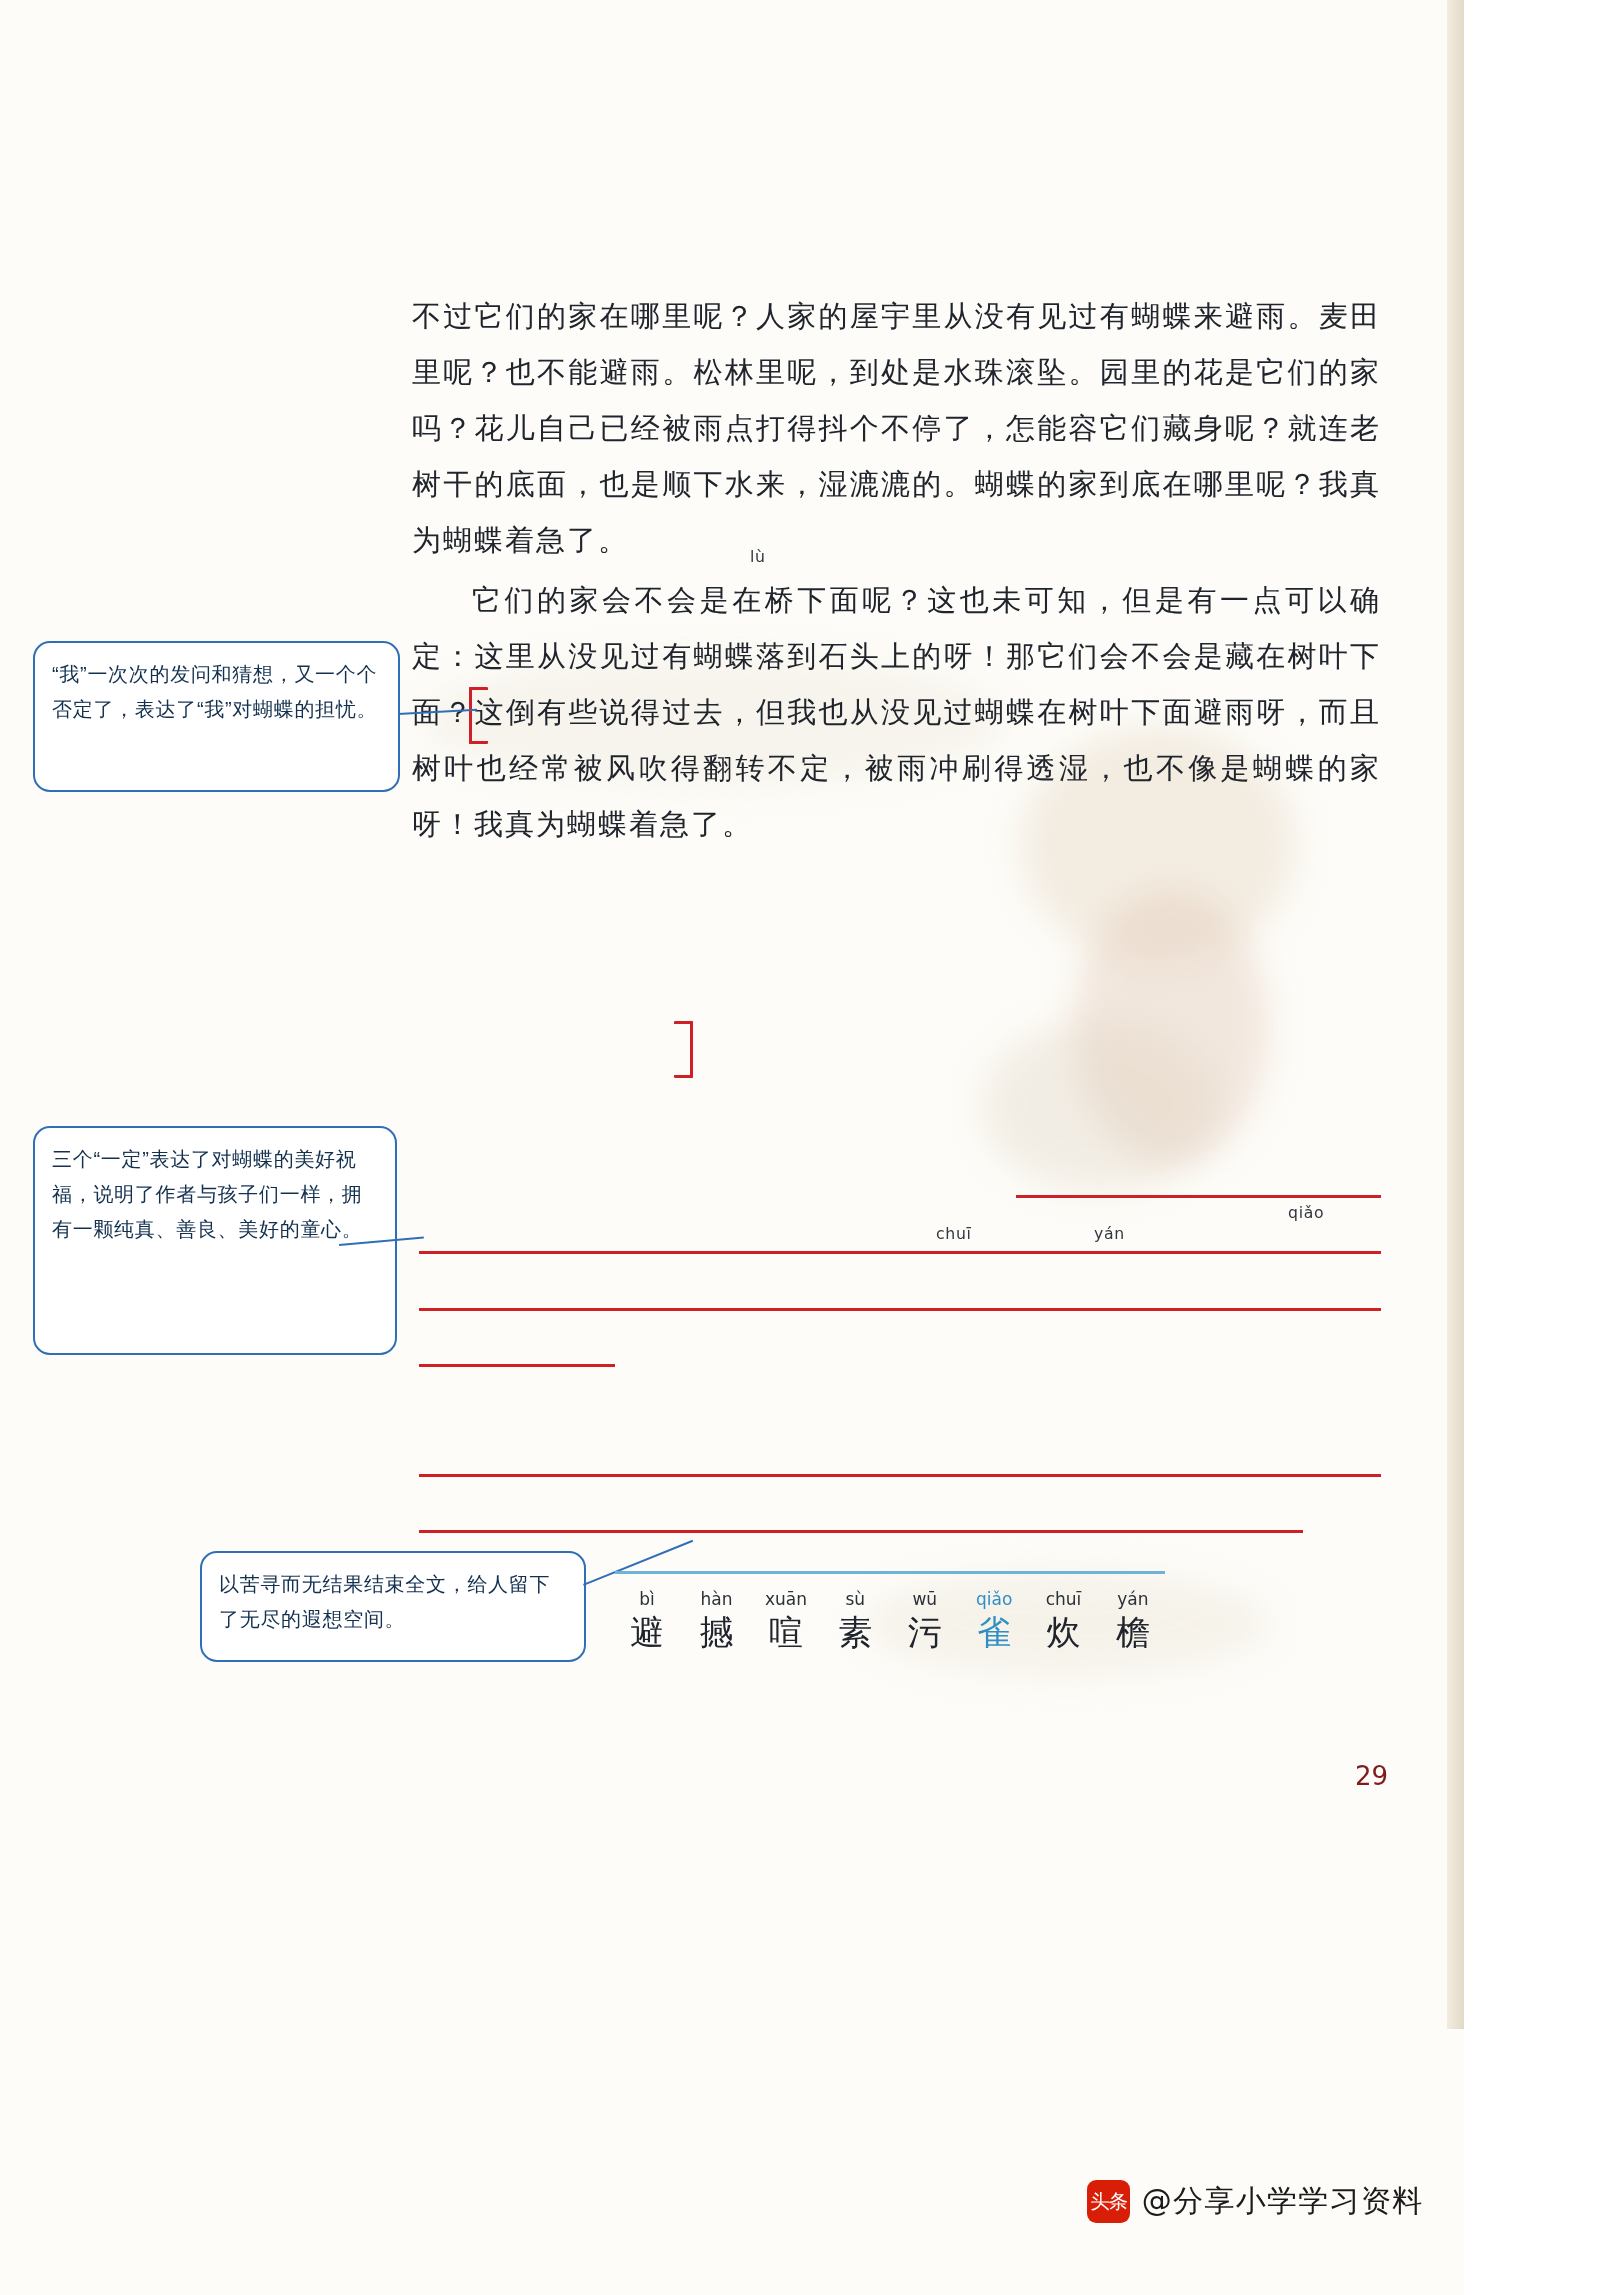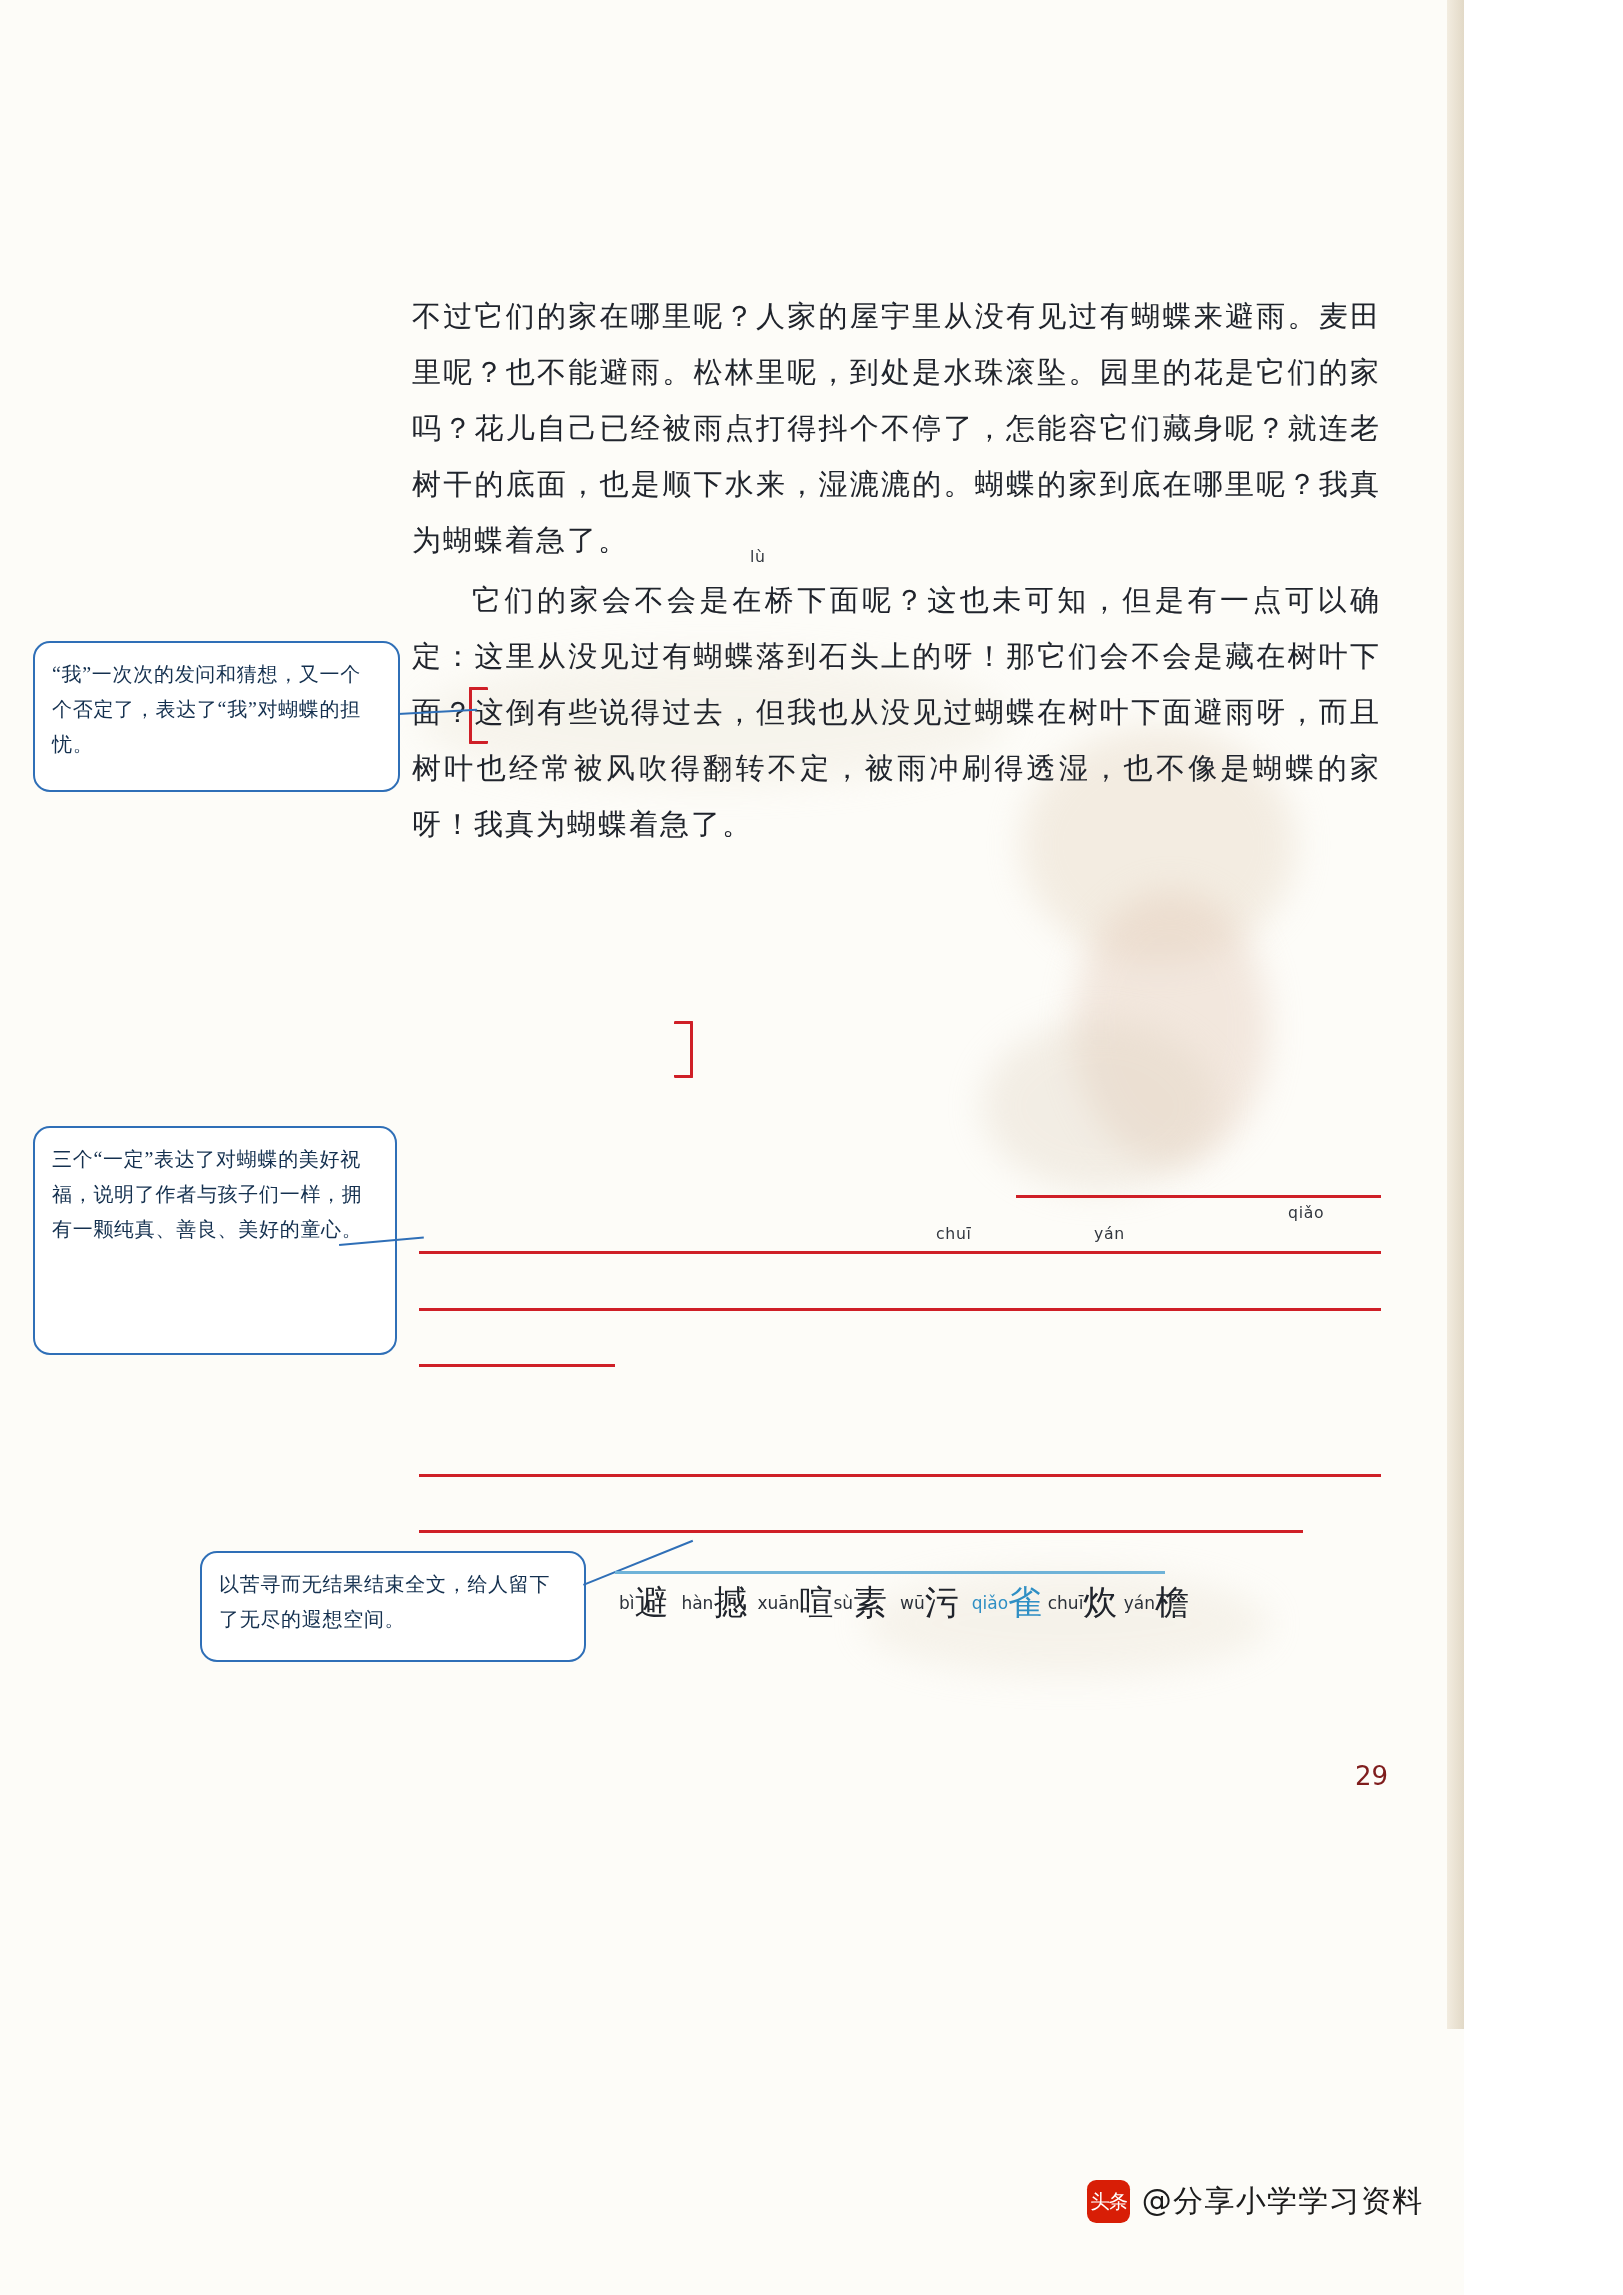--- a/index.html
+++ b/index.html
@@ -111,21 +111,21 @@
     letter-spacing: 0.7px;
   }
 
   
   .callout {
     position: absolute;
     border: 2px solid #2f6fb7;
     border-radius: 17px;
     background: #ffffff;
     color: #14304f;
-    font-family: Liberation Serif, serif;
+    font-family: Liberation Sans, sans-serif;
     font-size: 20px;
     line-height: 35px;
     letter-spacing: 0.7px;
     padding: 14.4px 17px;
     box-sizing: border-box;
   }
   
   .pointer {
     position: absolute;
     height: 2px;
@@ -147,23 +147,24 @@
     margin-bottom: 3.9px;
   }
   .char-row {
     display: flex;
     align-items: flex-end;
     gap: 13px;
     padding: 2.6px 3.9px 6.5px 3.9px;
   }
   .char-cell {
     display: flex;
-    flex-direction: row;
+    flex-direction: column;
     align-items: center;
     width: 63px;
+    margin-top: 8px;
   }
   .char-cell .py {
     font-family: "DejaVu Sans", "Liberation Sans", sans-serif;
     font-size: 17px;
     color: #2b3139;
     line-height: 22px;
   }
   .char-cell .gz {
     font-family: "DejaVu Serif", "Liberation Serif", serif;
     font-size: 34px;

